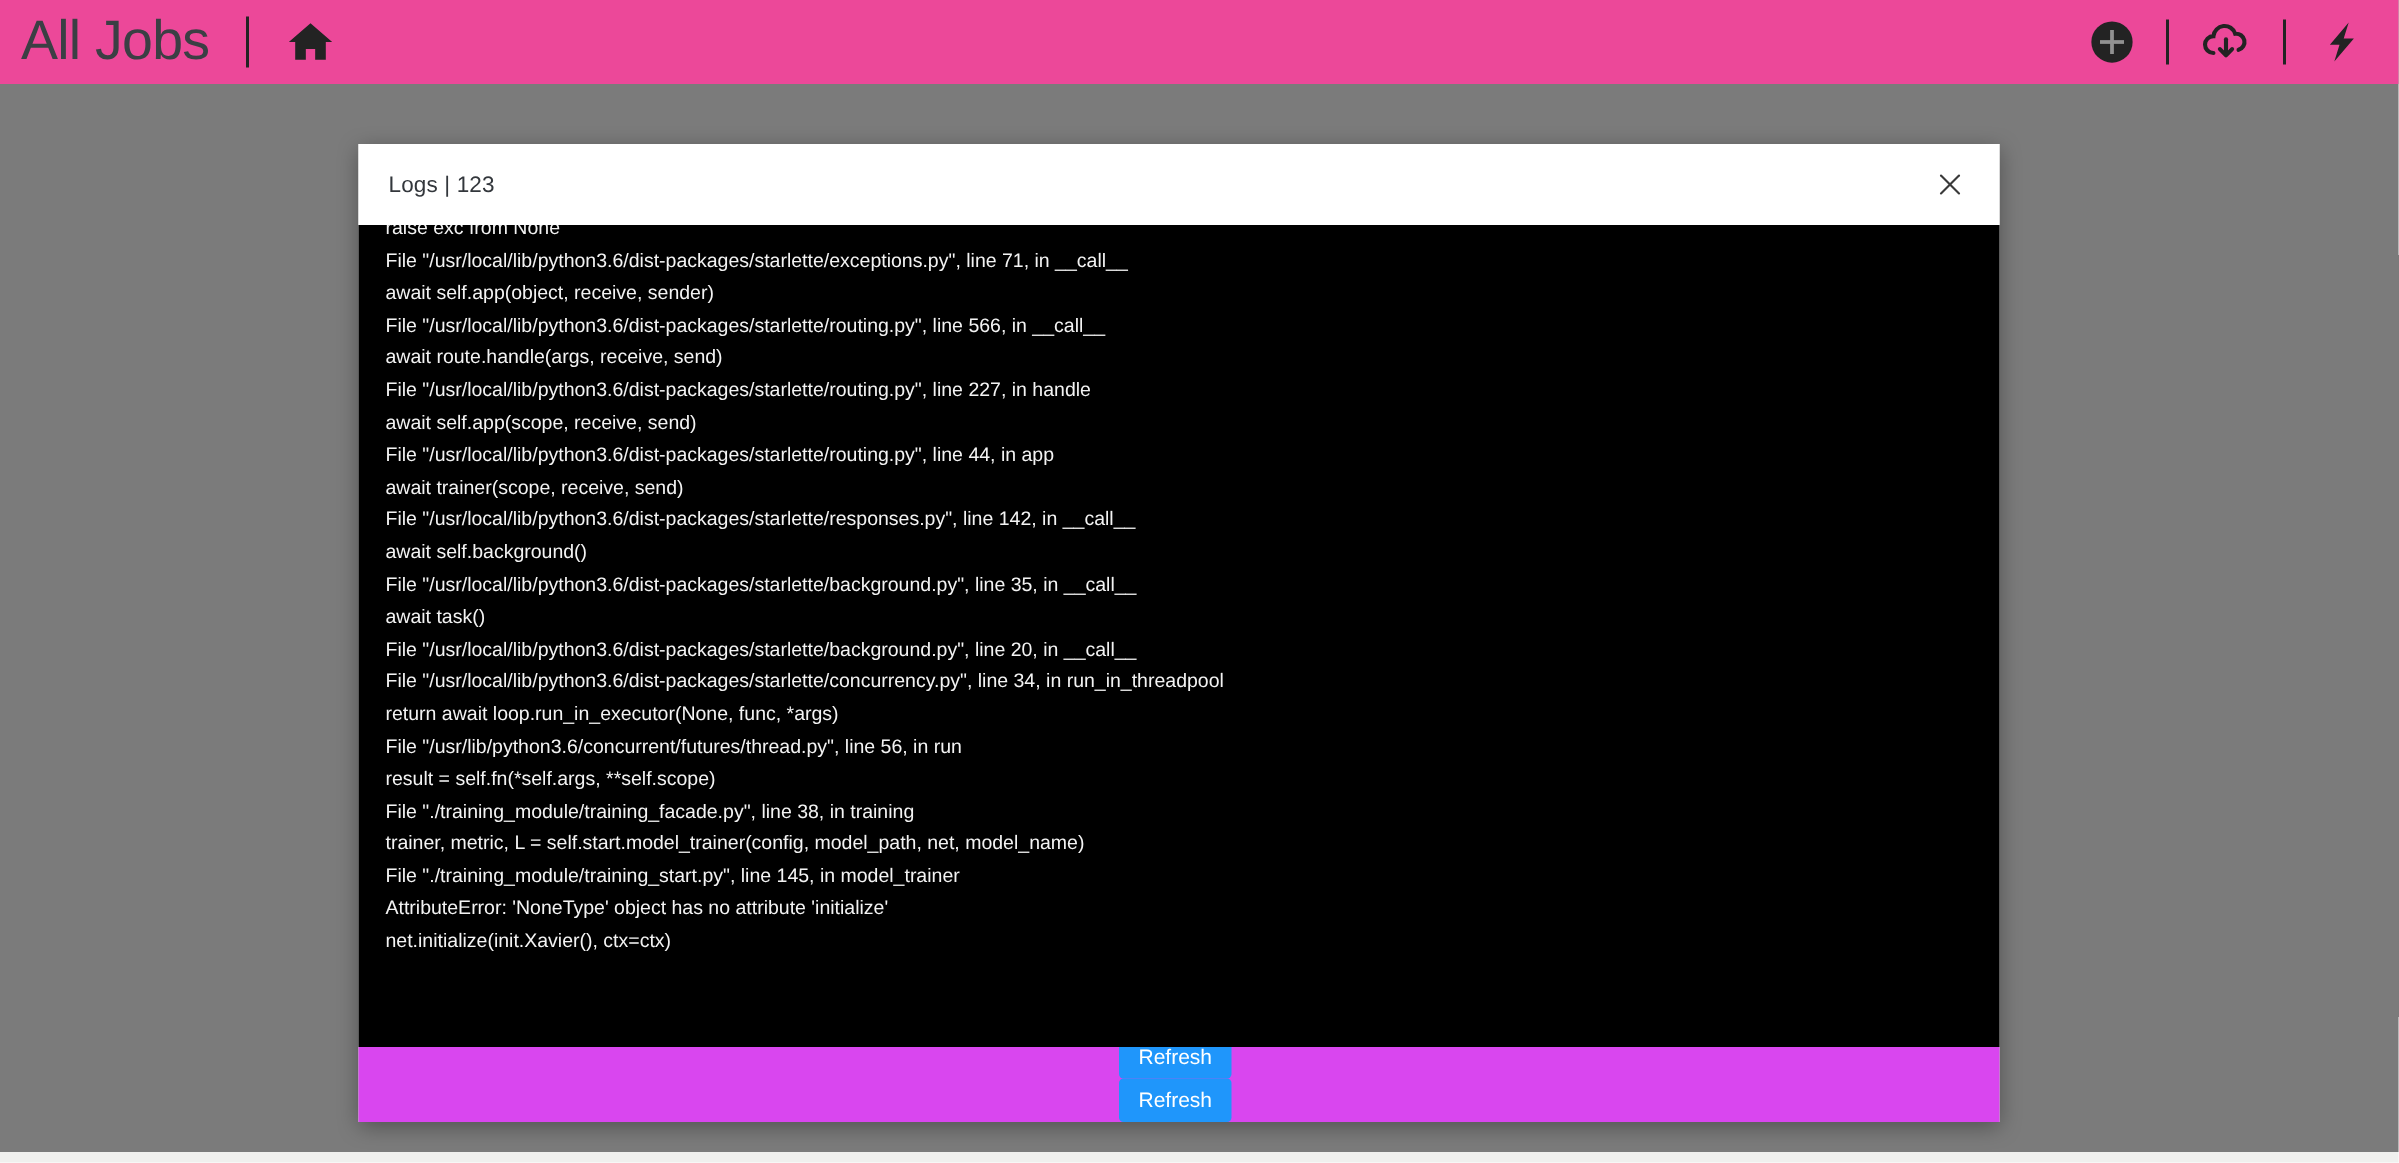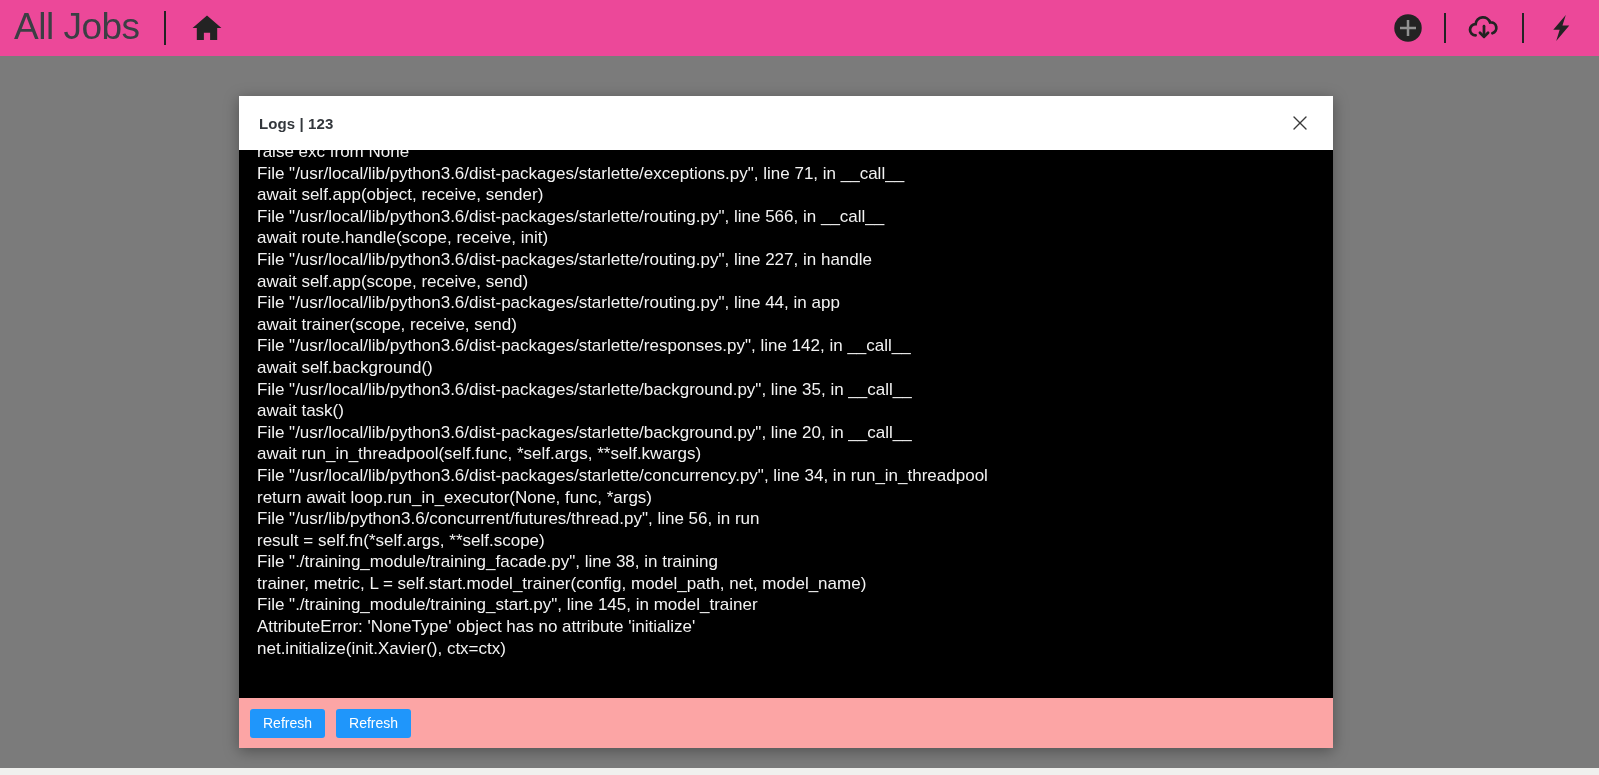--- a/index.html
+++ b/index.html
@@ -89,21 +89,21 @@
   #modal-header {
     height: 54px;
     display: flex;
     align-items: center;
     box-sizing: border-box;
     padding: 0 22px 0 20px;
     background: #ffffff;
   }
   #modal-title {
     font-size: 15px;
-    font-weight: bold;
+    font-weight: normal;
     color: #33373c;
     letter-spacing: 0.1px;
   }
   #modal-header-spacer { flex: 1 1 auto; }
   #modal-close-button {
     width: 22px;
     height: 22px;
     display: flex;
     align-items: center;
     justify-content: center;
@@ -129,34 +129,36 @@
     padding: 0 18px;
     box-sizing: border-box;
     scrollbar-width: thin;
     scrollbar-color: #555 #000;
   }
   #log-scroll::-webkit-scrollbar { width: 11px; }
   #log-scroll::-webkit-scrollbar-track { background: #000; }
   #log-scroll::-webkit-scrollbar-thumb { background: #3a3a3a; }
   .log-line {
     font-family: "Liberation Sans", sans-serif;
-    font-size: 17px;
+    font-size: 13px;
     line-height: 21.6px;
     white-space: pre;
     color: #f3f3f3;
   }
 
   
   #modal-footer {
     height: 50px;
     display: flex;
     align-items: center;
+    justify-content: flex-end;
     box-sizing: border-box;
     padding: 0 16px 0 0;
-    background: #fca5a5;
+    background: #d946ef;
+    flex-direction: column;
   }
   .action-button {
     background: #1f96fb;
     color: #ffffff;
     border: none;
     border-radius: 3px;
     font-family: "Liberation Sans", sans-serif;
     font-size: 14px;
     height: 29px;
     padding: 0 13px;
@@ -223,31 +225,30 @@
     </div>
   </div>
 
   <div id="log-console">
     <div id="log-scroll">
 
     <div class="log-line">raise exc from None</div>
         <div class="log-line">File "/usr/local/lib/python3.6/dist-packages/starlette/exceptions.py", line 71, in __call__</div>
         <div class="log-line">await self.app(object, receive, sender)</div>
         <div class="log-line">File "/usr/local/lib/python3.6/dist-packages/starlette/routing.py", line 566, in __call__</div>
-        <div class="log-line">await route.handle(scope, receive, init)</div>
+        <div class="log-line">await route.handle(args, receive, send)</div>
         <div class="log-line">File "/usr/local/lib/python3.6/dist-packages/starlette/routing.py", line 227, in handle</div>
         <div class="log-line">await self.app(scope, receive, send)</div>
         <div class="log-line">File "/usr/local/lib/python3.6/dist-packages/starlette/routing.py", line 44, in app</div>
         <div class="log-line">await trainer(scope, receive, send)</div>
         <div class="log-line">File "/usr/local/lib/python3.6/dist-packages/starlette/responses.py", line 142, in __call__</div>
         <div class="log-line">await self.background()</div>
         <div class="log-line">File "/usr/local/lib/python3.6/dist-packages/starlette/background.py", line 35, in __call__</div>
         <div class="log-line">await task()</div>
         <div class="log-line">File "/usr/local/lib/python3.6/dist-packages/starlette/background.py", line 20, in __call__</div>
-        <div class="log-line">await run_in_threadpool(self.func, *self.args, **self.kwargs)</div>
         <div class="log-line">File "/usr/local/lib/python3.6/dist-packages/starlette/concurrency.py", line 34, in run_in_threadpool</div>
         <div class="log-line">return await loop.run_in_executor(None, func, *args)</div>
         <div class="log-line">File "/usr/lib/python3.6/concurrent/futures/thread.py", line 56, in run</div>
         <div class="log-line">result = self.fn(*self.args, **self.scope)</div>
         <div class="log-line">File "./training_module/training_facade.py", line 38, in training</div>
         <div class="log-line">trainer, metric, L = self.start.model_trainer(config, model_path, net, model_name)</div>
         <div class="log-line">File "./training_module/training_start.py", line 145, in model_trainer</div>
         <div class="log-line">AttributeError: 'NoneType' object has no attribute 'initialize'</div>
         <div class="log-line">net.initialize(init.Xavier(), ctx=ctx)</div>
       </div>

